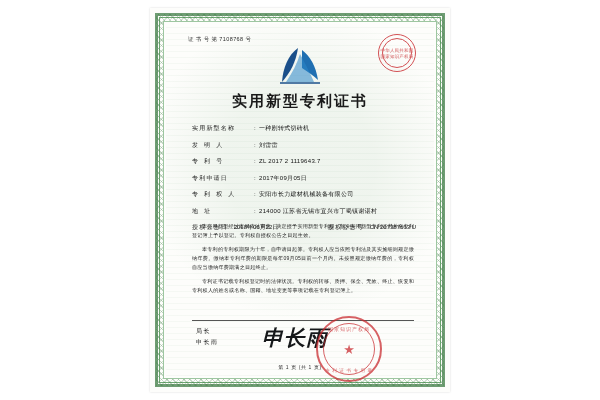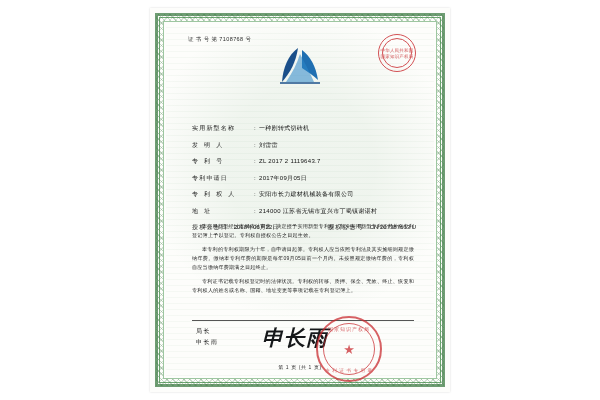--- a/index.html
+++ b/index.html
@@ -304,20 +304,21 @@
       </div>
 
       <div class="seal-top">
         <div class="inner"></div>
         <div class="txt">
           <div>中华人民共和国</div>
           <div>国家知识产权局</div>
         </div>
       </div>
 
+      <div class="title">实用新型专利证书</div>
 
       <div class="fields">
 
         <div class="row small">
           <div class="lbl">实用新型名称</div>
           <div class="colon">:</div>
           <div class="val">一种剧转式切砖机</div>
         </div>
 
         <div class="row">

